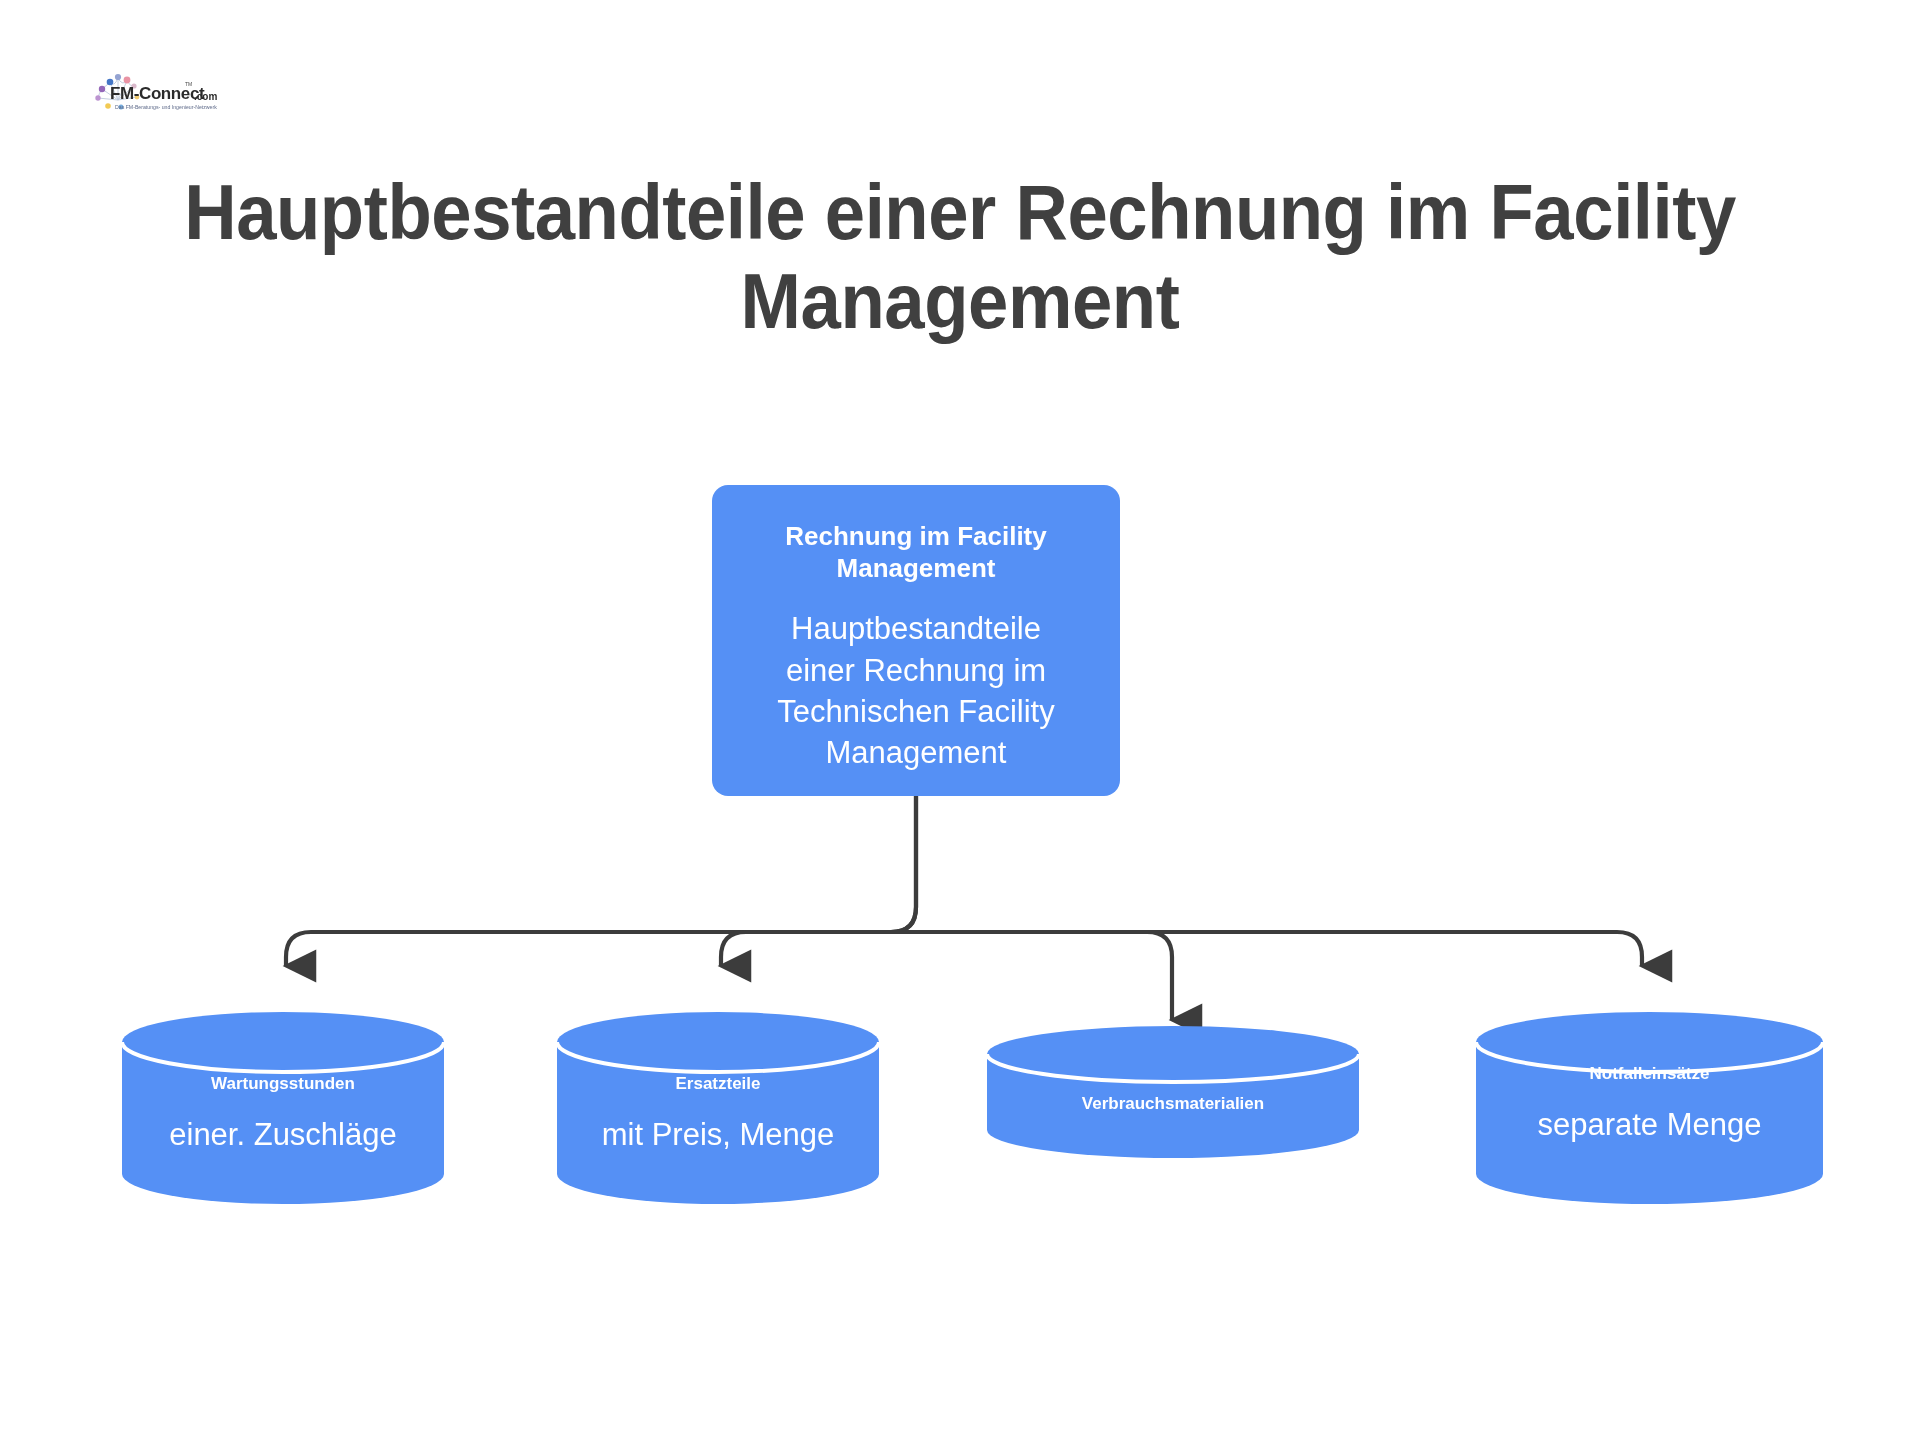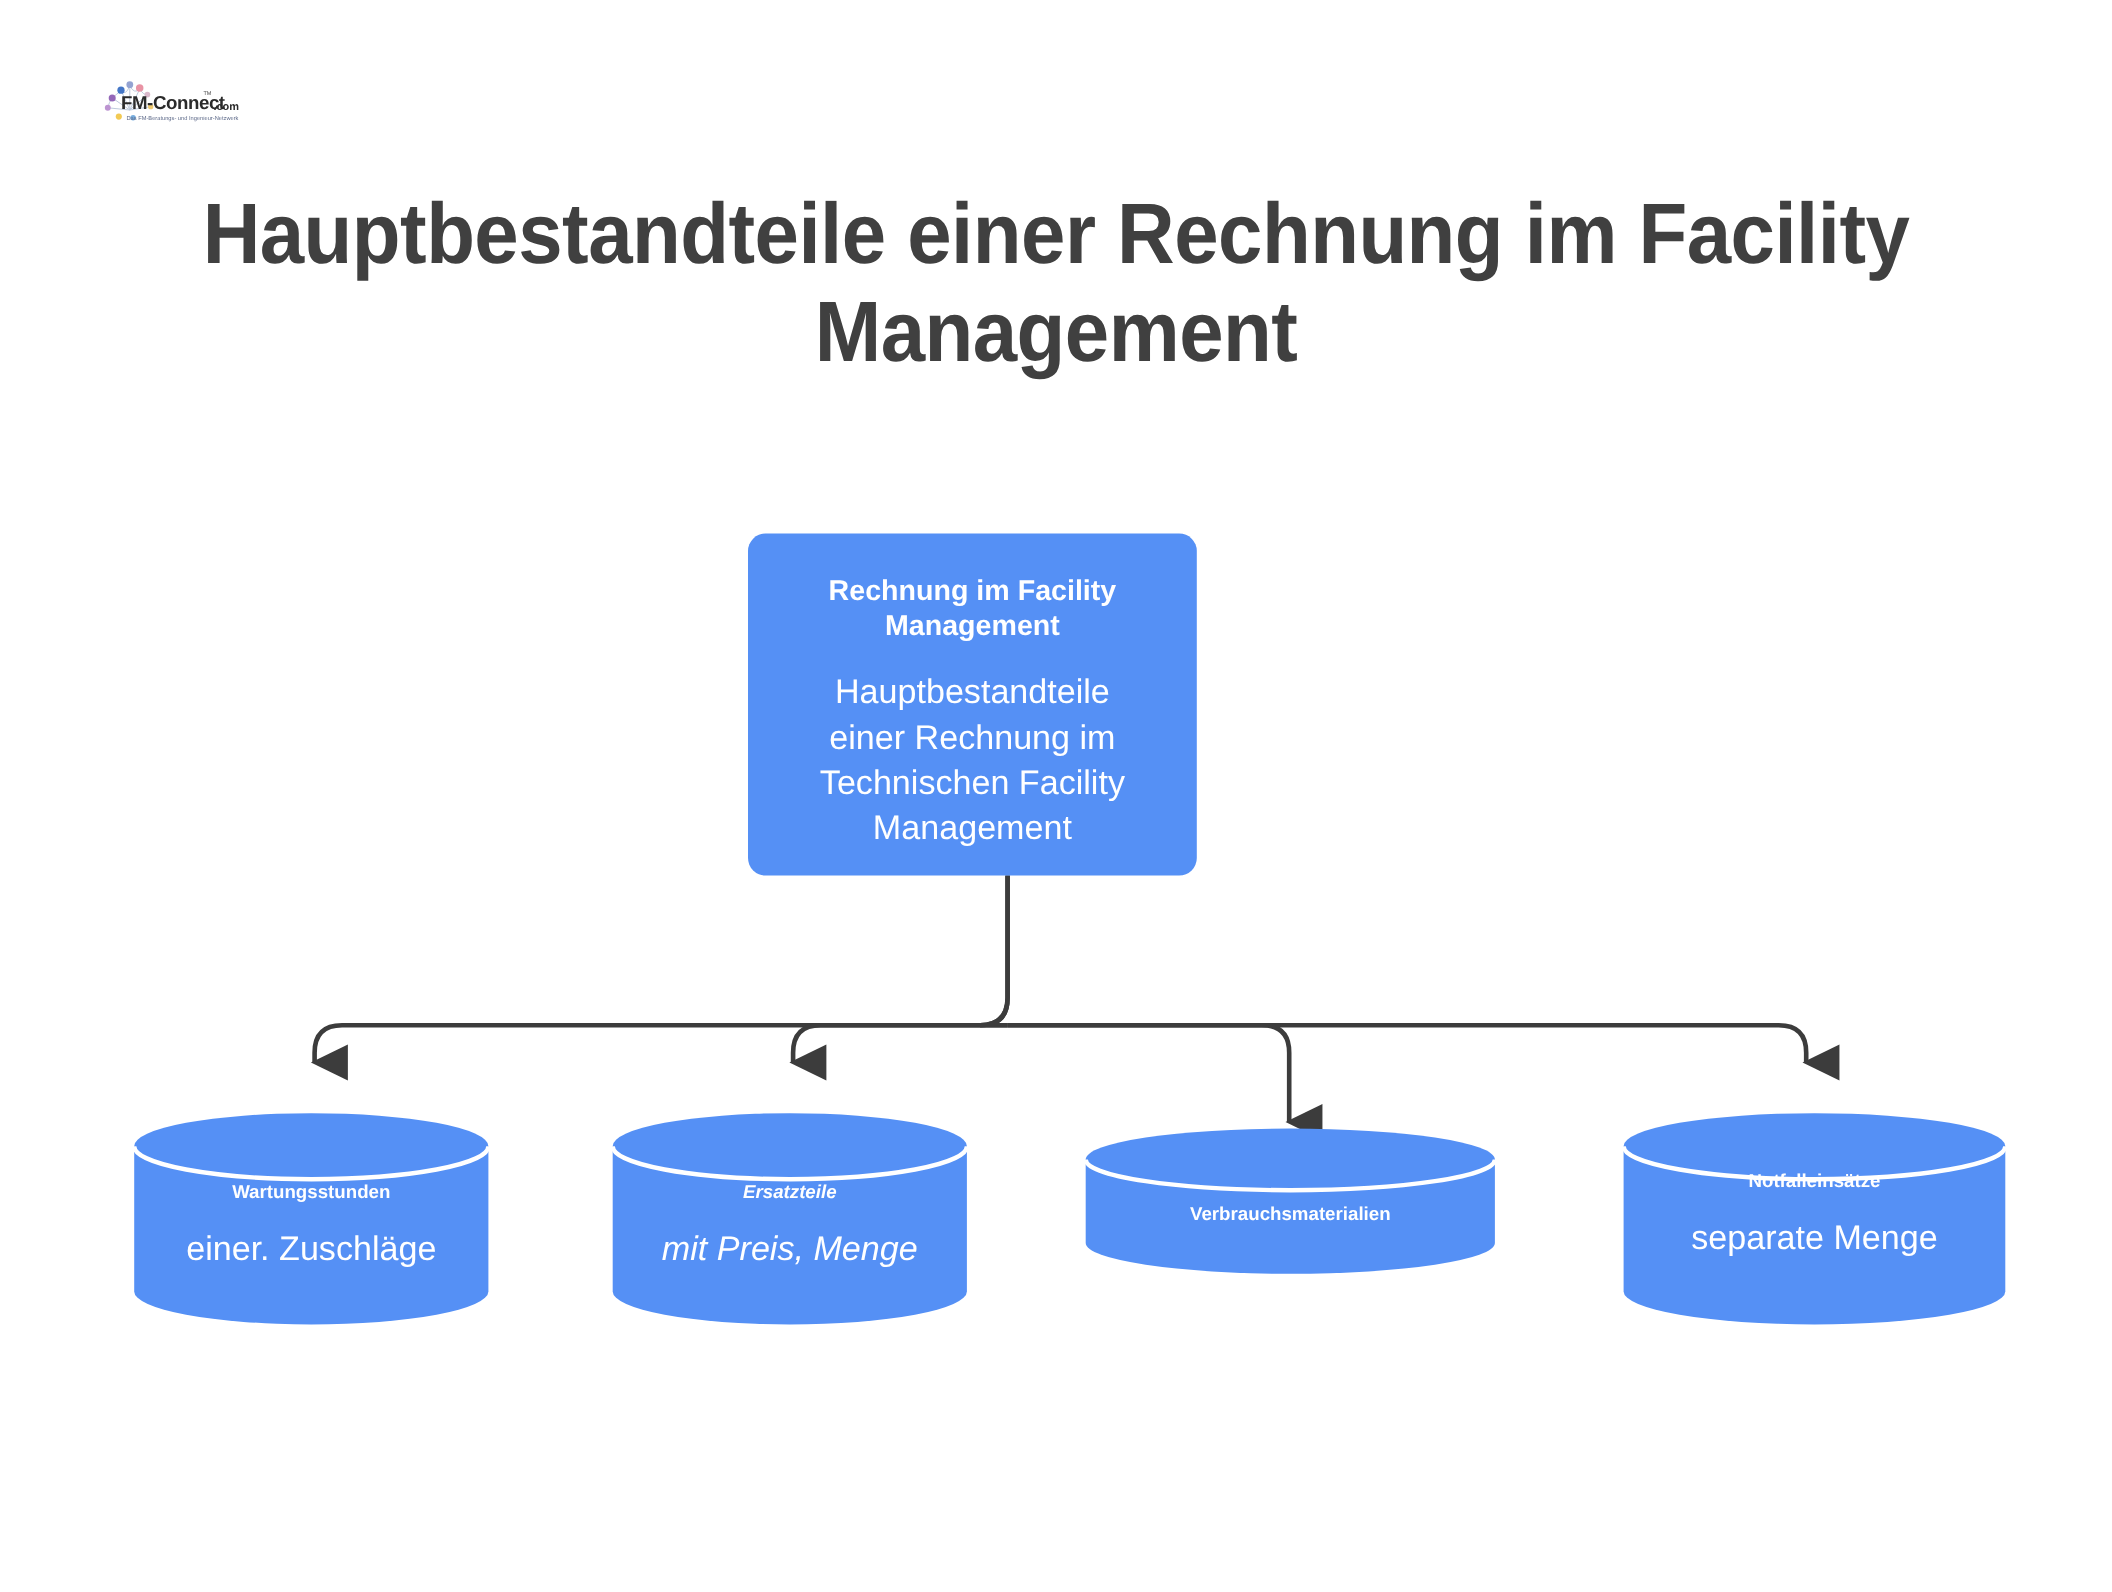--- a/index.html
+++ b/index.html
@@ -42,21 +42,21 @@
     line-height: 1.14;
     letter-spacing: -0.5px;
     transform: scaleX(0.93);
     transform-origin: 50% 0;
     white-space: pre-line;
   }
 
   
   #root-node {
     position: absolute;
-    left: 680px;
+    left: 712px;
     top: 485px;
     width: 408px;
     height: 311px;
     background: #5590f5;
     border-radius: 16px;
     box-sizing: border-box;
     padding: 36px 22px 0 22px;
     text-align: center;
     color: #ffffff;
   }
@@ -196,21 +196,21 @@
       <div class="cyl-sub">einer. Zuschläge</div>
     </div>
   </div>
 
   <div class="cyl" style="left:553px; top:1008px; width:330px; height:200px;">
     <svg class="cyl-svg" width="330" height="200" viewBox="0 0 330 200" xmlns="http://www.w3.org/2000/svg">
       <path d="M4,34 L4,166 A161,30 0 0 0 326,166 L326,34 Z" fill="#5590f5"></path>
       <ellipse cx="165" cy="34" rx="161" ry="30" fill="#5590f5"></ellipse>
       <path d="M4,34 A161,30 0 0 0 326,34" fill="none" stroke="#ffffff" stroke-width="4"></path>
     </svg>
-    <div class="cyl-text" style="top:66px;font-style:italic;">
+    <div class="cyl-text" style="top:66px;">
       <div class="cyl-title">Ersatzteile</div>
       <div class="cyl-sub">mit Preis, Menge</div>
     </div>
   </div>
 
   <div class="cyl" style="left:983px; top:1022px; width:380px; height:140px;">
     <svg class="cyl-svg" width="380" height="140" viewBox="0 0 380 140" xmlns="http://www.w3.org/2000/svg">
       <path d="M4,32 L4,108 A186,28 0 0 0 376,108 L376,32 Z" fill="#5590f5"></path>
       <ellipse cx="190" cy="32" rx="186" ry="28" fill="#5590f5"></ellipse>
       <path d="M4,32 A186,28 0 0 0 376,32" fill="none" stroke="#ffffff" stroke-width="4"></path>

